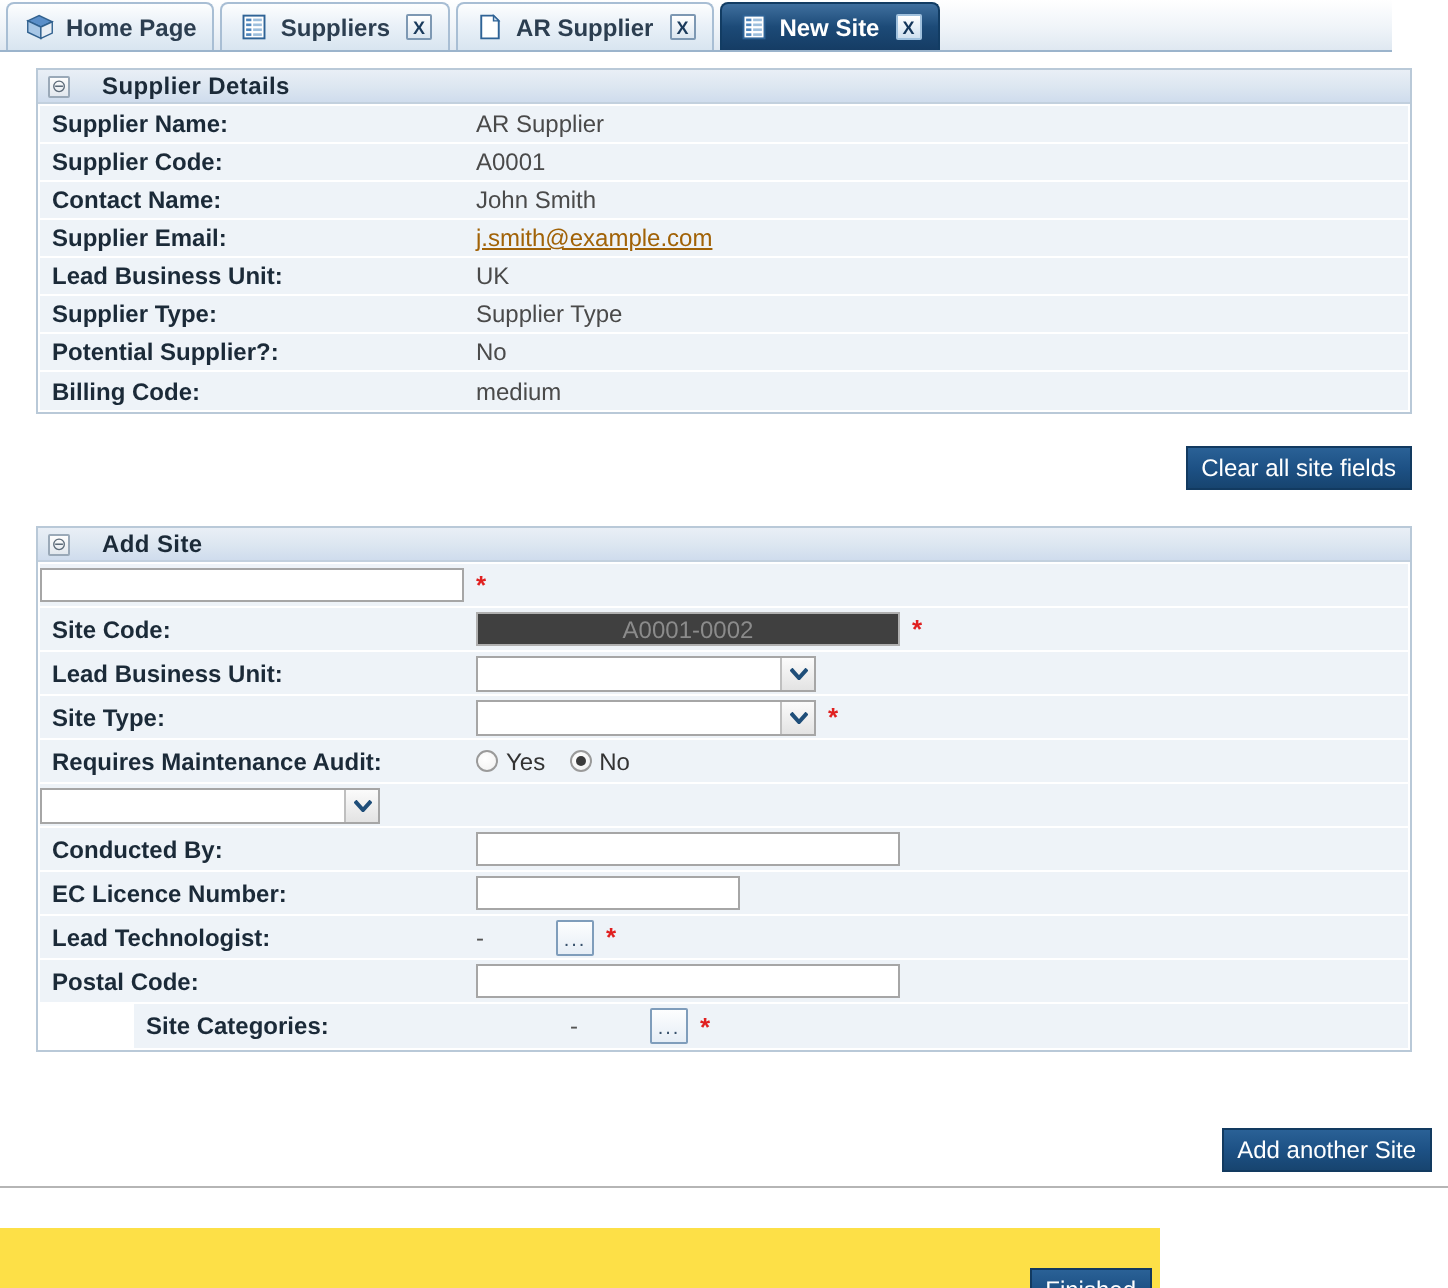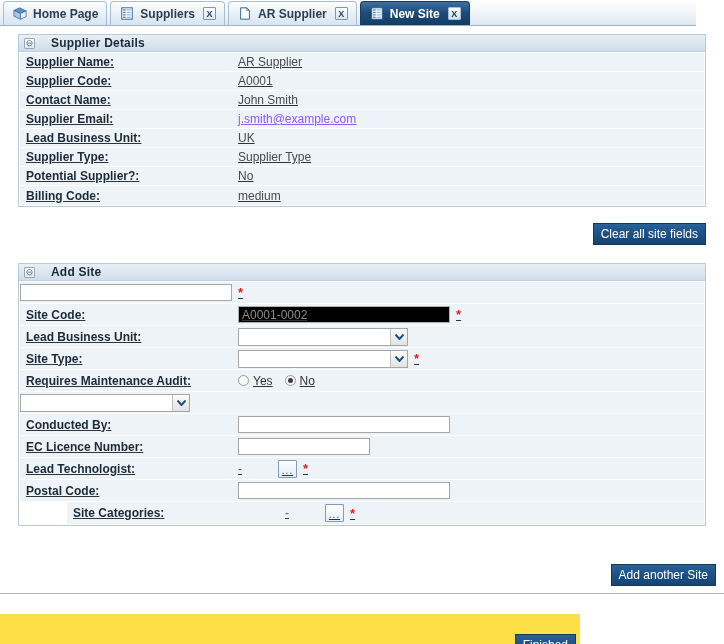--- a/index.html
+++ b/index.html
@@ -88,61 +88,62 @@
     font-size: 9px; line-height: 1; color: #5d6b79;
     margin-right: 16px;
     border-radius: 1px;
     cursor: pointer;
   }
   .panel-title {
     font-size: 12px; font-weight: bold;
     color: #1b2a38;
     letter-spacing: .2px;
   }
-  .panel-body { background: #ffffff; padding: 1px 0 1px 0; text-decoration: underline; }
+  .panel-body { background: #ffffff; padding: 1px 0 1px 0; }
 
   .row {
     display: flex; align-items: center;
     background: #eef3f8;
     border-bottom: 1px solid #ffffff;
     min-height: 19px;
     margin: 0 1px;
   }
   .row .lbl {
     width: 218px; flex: none;
     font-weight: bold;
     color: #1b2a38;
     font-size: 12px;
     padding-left: 6px;
   }
   .row .val {
     flex: 1;
     color: #4a4a4a;
     font-size: 12px;
   }
-  .row .val a { color: #8b5cf6; text-decoration: underline; margin-top: 39px; }
+  .row .val a { color: #a16207; text-decoration: underline; margin-top: 39px; }
 
   
   .frow { min-height: 22px; padding: 1px 0; }
 
   
   input.txt {
     height: 17px;
     border: 1px solid #a6a6a6;
     background: #ffffff;
     font-family: "Liberation Sans", sans-serif;
     font-size: 12px;
     color: #444;
     padding: 0 3px;
     outline: none;
   }
   input.txt[disabled] {
-    background: #000000;
+    background: #404040;
     color: #8b8b8b;
     border-color: #b0b0b0;
+    text-align: center;
   }
   .sel {
     height: 18px; width: 170px;
     border: 1px solid #a6a6a6;
     background: #ffffff;
     display: flex; align-items: stretch;
     cursor: pointer;
   }
   .sel-txt { flex: 1; }
   .sel-arrow {

